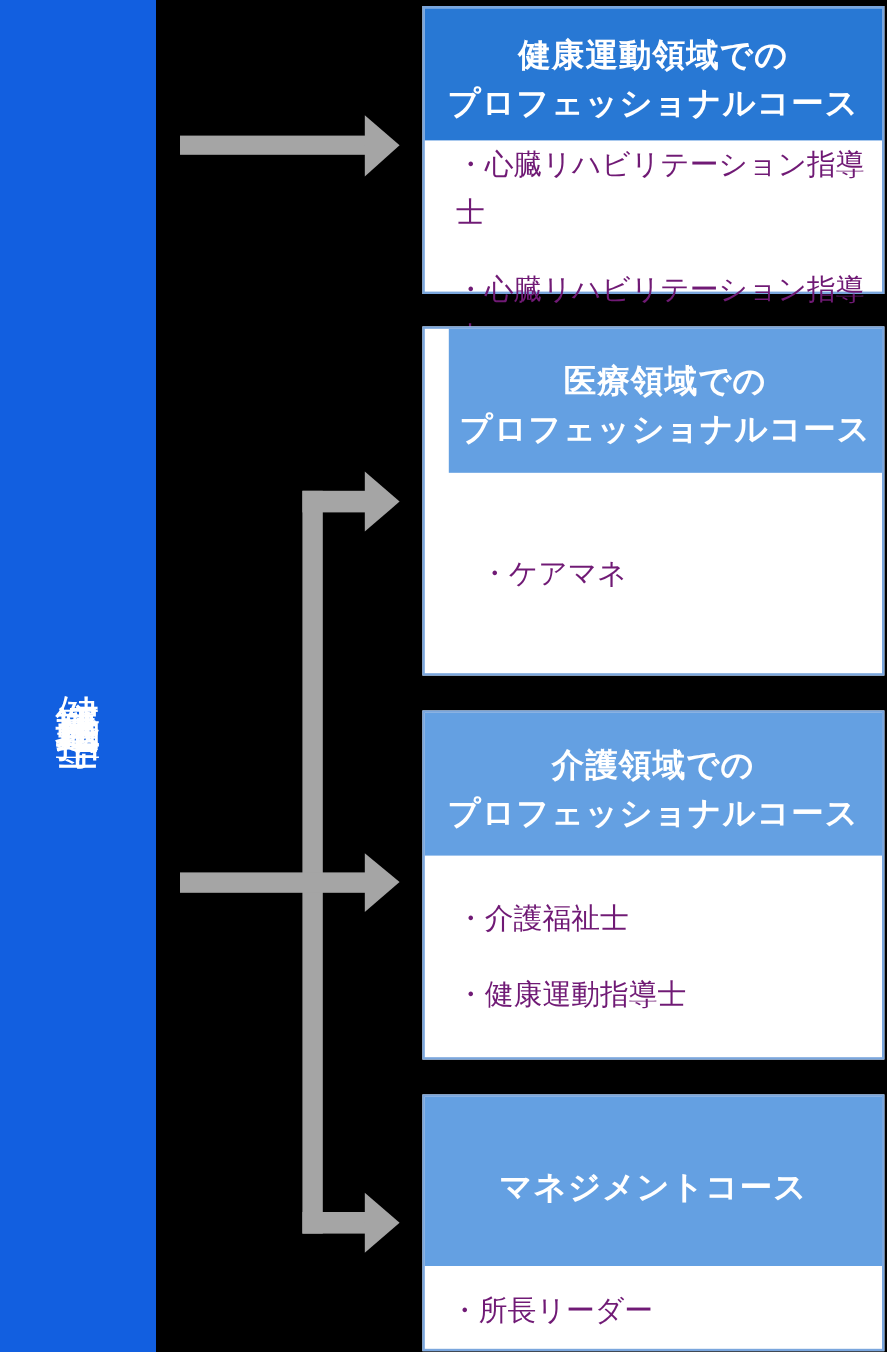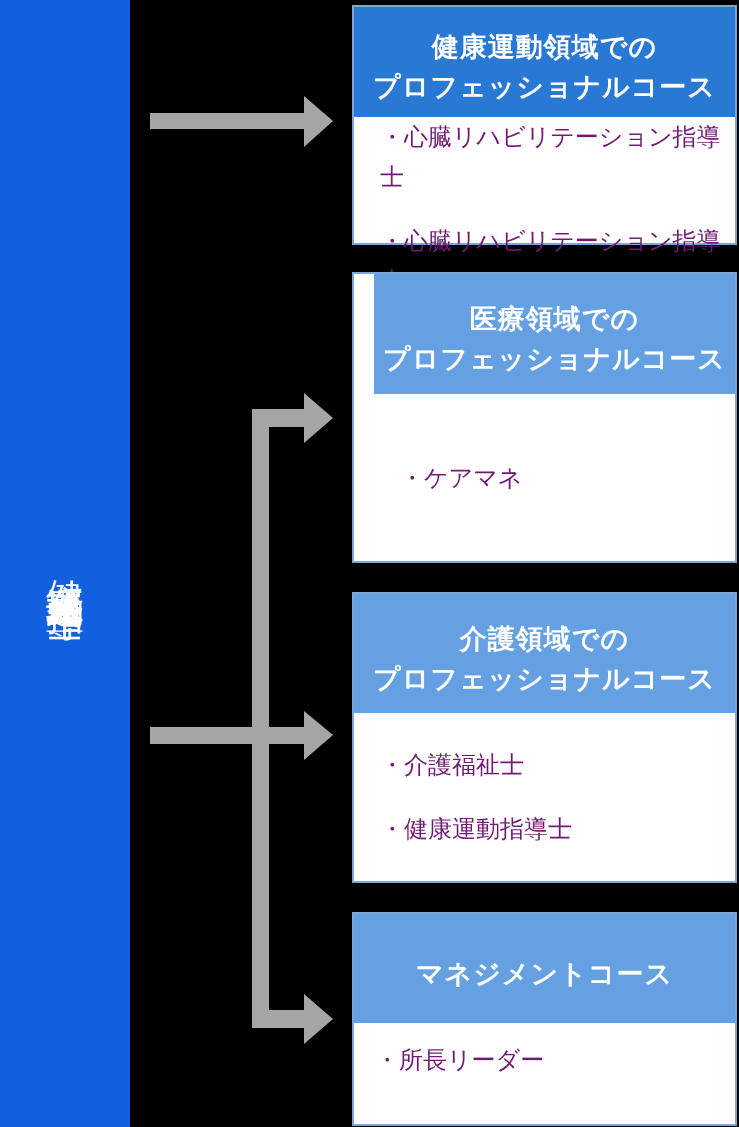--- a/index.html
+++ b/index.html
@@ -47,21 +47,21 @@
     color:#fff;
     font-size:27px;
     line-height:40px;
     font-weight:600;
     letter-spacing:1px;
     text-align:center;
   }
   .card1 .hd{height:110px;background:#2878d4;}
   .card2 .hd{height:120px;background:#64a0e2;}
   .card3 .hd{height:119px;background:#64a0e2;}
-  .card4 .hd{height:109px;background:#64a0e2;}
+  .card4 .hd{height:141px;background:#64a0e2;}
   .bd{
     flex:1;
     display:flex;flex-direction:column;justify-content:center;
     box-sizing:border-box;
     padding-left:26px;
     color:#701a75;
     font-size:24px;
     line-height:40px;
     font-weight:500;
     gap:24px;

